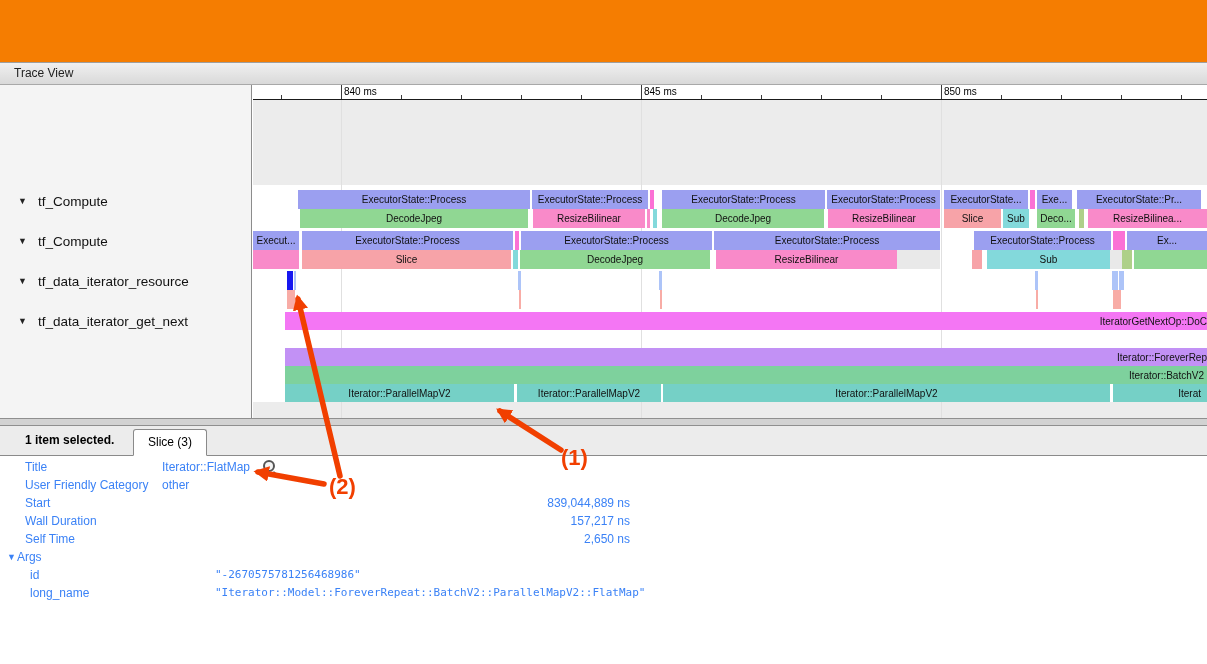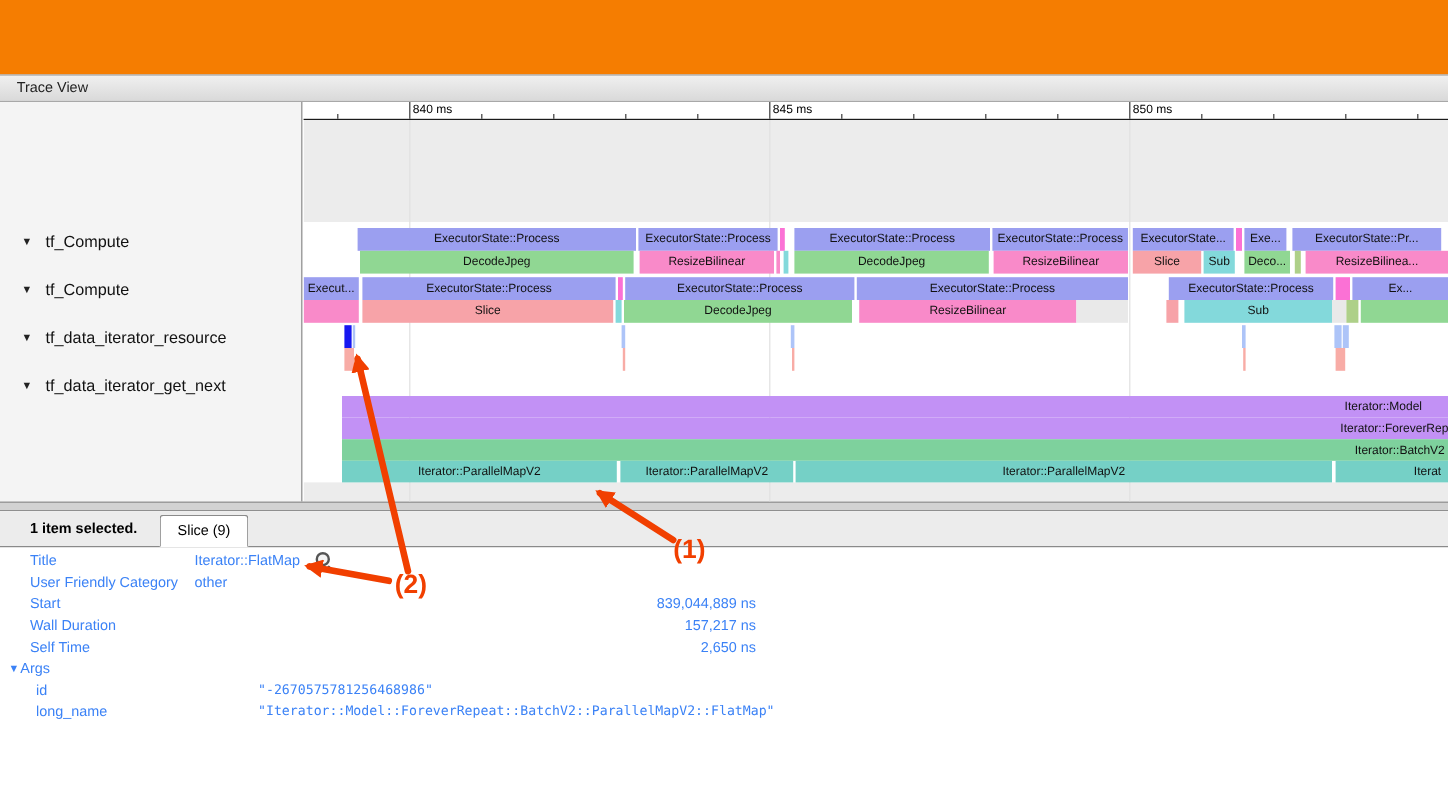--- a/index.html
+++ b/index.html
@@ -211,22 +211,22 @@
           <div class="bar" style="left: 265px; top: 171px; width: 3px; height: 19px; background: rgb(173, 196, 248);"></div>
           <div class="bar" style="left: 406px; top: 171px; width: 3px; height: 19px; background: rgb(173, 196, 248);"></div>
           <div class="bar" style="left: 782px; top: 171px; width: 3px; height: 19px; background: rgb(173, 196, 248);"></div>
           <div class="bar" style="left: 859px; top: 171px; width: 6px; height: 19px; background: rgb(173, 196, 248);"></div>
           <div class="bar" style="left: 866px; top: 171px; width: 5px; height: 19px; background: rgb(173, 196, 248);"></div>
           <div class="bar" style="left: 34px; top: 190px; width: 8px; height: 19px; background: rgb(248, 172, 166);"></div>
           <div class="bar" style="left: 266px; top: 190px; width: 2px; height: 19px; background: rgb(248, 172, 166);"></div>
           <div class="bar" style="left: 407px; top: 190px; width: 2px; height: 19px; background: rgb(248, 172, 166);"></div>
           <div class="bar" style="left: 783px; top: 190px; width: 2px; height: 19px; background: rgb(248, 172, 166);"></div>
           <div class="bar" style="left: 860px; top: 190px; width: 8px; height: 19px; background: rgb(248, 172, 166);"></div>
-          <div class="bar" style="left: 32px; top: 230px; width: 922px; height: 18px; background: rgb(194, 145, 245); justify-content: flex-end; padding-right: 22px;">
-            <span class="bl">Iterator::Model</span>
+          <div class="bar" style="left: 32px; top: 212px; width: 922px; height: 18px; background: rgb(244, 118, 244); justify-content: flex-end; padding-right: 0px;">
+            <span class="bl">IteratorGetNextOp::DoC</span>
           </div>
           <div class="bar" style="left: 32px; top: 248px; width: 922px; height: 18px; background: rgb(194, 145, 245); justify-content: flex-end; padding-right: 0px;">
             <span class="bl">Iterator::ForeverRep</span>
           </div>
           <div class="bar" style="left: 32px; top: 266px; width: 922px; height: 18px; background: rgb(126, 209, 157); justify-content: flex-end; padding-right: 3px;">
             <span class="bl">Iterator::BatchV2</span>
           </div>
           <div class="bar" style="left: 32px; top: 284px; width: 229px; height: 18px; background: rgb(117, 208, 198);">
             <span class="bl">Iterator::ParallelMapV2</span>
           </div>
@@ -241,21 +241,21 @@
           </div>
         </div>
     </div>
   </div>
 
   <div class="splitter"></div>
 
   <div class="details">
     <div class="dheader">
       <span class="status">1 item selected.</span>
-      <div class="tab">Slice (9)</div>
+      <div class="tab">Slice (3)</div>
     </div>
     <div class="dcontent">
       <div class="drow" style="top:1px">
         <span class="dl">Title</span>
         <span class="dv">Iterator::FlatMap</span>
         <span class="mag"></span>
       </div>
       <div class="drow" style="top:19px">
         <span class="dl">User Friendly Category</span>
         <span class="dv">other</span>

